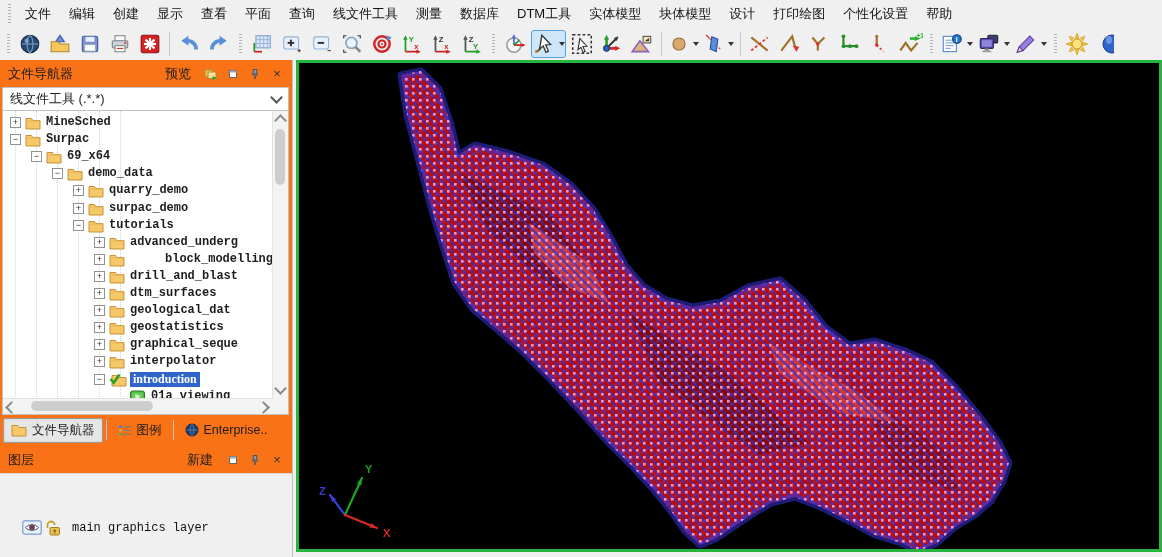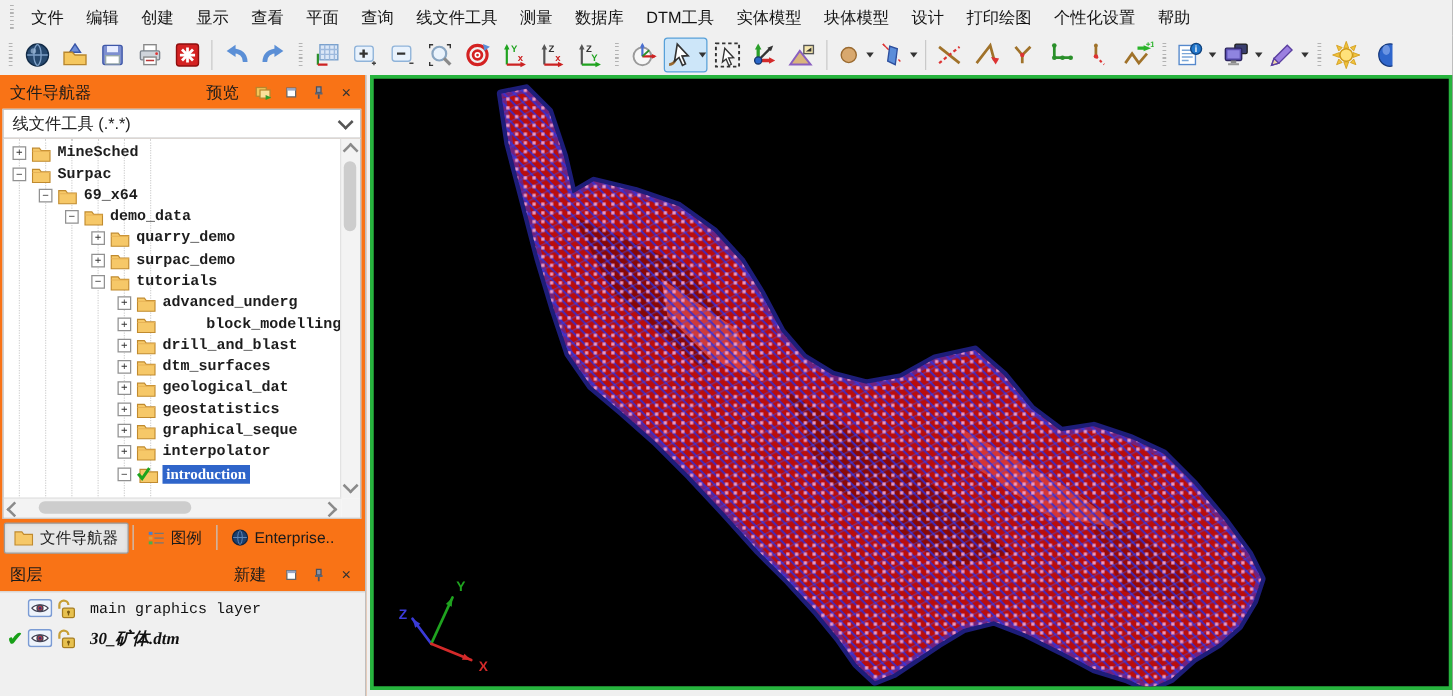--- a/index.html
+++ b/index.html
@@ -53,21 +53,21 @@
   .sbcorner{position:absolute;right:0;bottom:0;width:15px;height:15px;background:#f3f3f3;}
   
   #paneltabs{position:absolute;left:0;right:0;top:355px;height:30px;display:flex;align-items:center;padding-left:3px;}
   .ptab{display:flex;align-items:center;gap:5px;font-size:12.5px;color:#1b1b1b;padding:3px 7px;
         border:1px solid transparent;border-radius:2px;white-space:nowrap;}
   .ptab.active{border-color:#9a9a9a;background:#e6e6e6;box-shadow:inset 0 0 3px #cfcfcf;}
   .ptab-sep{width:1px;height:20px;background:#c6c6c6;margin:0 3px;}
   
   #layers-header-row{position:absolute;left:0;right:0;top:386px;}
   #layerbody{position:absolute;left:0;right:0;top:413px;bottom:0;background:#f0f0f0;border-top:1px solid #d8d8d8;}
-  .lrow{display:flex;align-items:center;height:23px;padding:1px 2px 0 2px;}
+  .lrow{display:flex;align-items:center;height:23px;padding:1px 2px 0 2px;margin-top:41px;}
   .lchk{width:20px;text-align:center;font-size:15px;font-weight:bold;color:#18a018;}
   .licon{margin-right:2px;display:flex;align-items:center;}
   .llabel{margin-left:9px;font-family:"Liberation Mono","DejaVu Sans Mono",monospace;font-size:12px;color:#111;}
   .llabel.em{font-family:"Liberation Serif","DejaVu Serif",serif;font-style:italic;font-weight:bold;font-size:13.5px;}
   
   #viewport{position:absolute;left:296px;top:60px;width:860px;height:486px;background:#000;
             border:3px solid #27b43e;}
   #vpsvg{display:block;}
 </style>
 </head>
@@ -607,20 +607,28 @@
               </svg></span>
             <span class="tlabel" style="left: 127px;">interpolator</span>
           </div>
           <div class="trow" style="top: 259.5px;">
             <span class="texp" style="left: 91px;">−</span>
             <span class="ticon" style="left: 106px;"><svg width="18" height="14" viewBox="0 0 18 14">
                 <path d="M3 2.5h5.5L10 4.5h7v8.5H3z" fill="#f6c868" stroke="#c08a2e" stroke-width=".9"></path>
                 <path d="M1.5 6l3.2 3.8L10.5 1.5" fill="none" stroke="#1da41d" stroke-width="2.4"></path>
               </svg></span>
             <span class="tlabel sel" style="left: 127px; font-family: Liberation Serif, serif;">introduction</span>
+          </div>
+          <div class="trow" style="top: 276.6px;">
+            <span class="ticon" style="left: 127px;"><svg width="15" height="13" viewBox="0 0 15 13">
+                <rect x="0.5" y="1" width="14" height="11" rx="2" fill="#49b83b" stroke="#2d7a24"></rect>
+                <rect x="2" y="2.5" width="11" height="8" rx="1" fill="#5ecf4e"></rect>
+                <polygon points="5.5,4 10.5,6.5 5.5,9" fill="#fff"></polygon>
+              </svg></span>
+            <span class="tlabel" style="left: 148px;">01a_viewing</span>
           </div>
         </div>
       <div class="vscroll">
         <span class="sb-chev" style="left:3px;top:5px;transform:rotate(-135deg);"></span>
         <div class="vthumb" style="top:18px;height:56px;"></div>
         <span class="sb-chev" style="left:3px;bottom:6px;transform:rotate(45deg);"></span>
       </div>
       <div class="hscroll">
         <span class="sb-chev" style="top:4px;left:4px;transform:rotate(135deg);"></span>
         <div class="hthumb" style="left:28px;width:122px;"></div>

